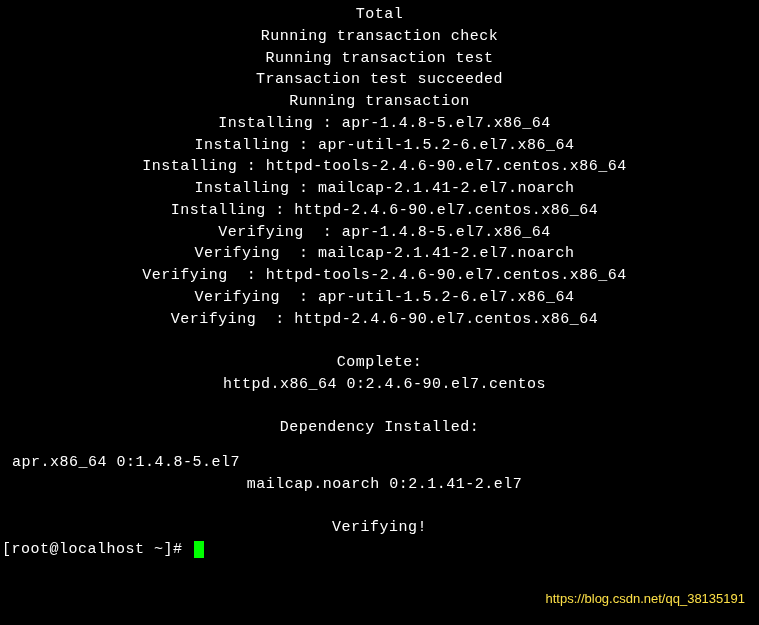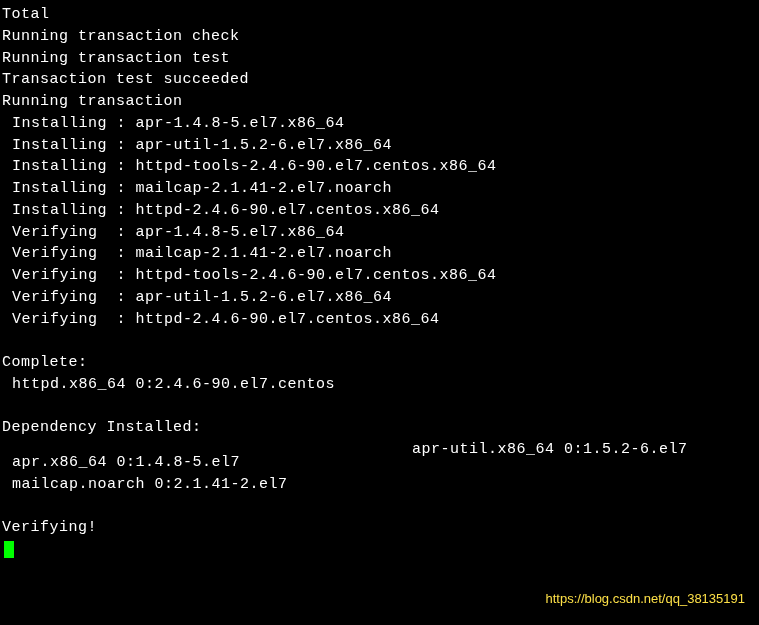--- a/index.html
+++ b/index.html
@@ -15,20 +15,21 @@
       line-height: 1.45;
       padding: 4px 2px;
       width: 759px;
       height: 625px;
       overflow: hidden;
       position: relative;
       letter-spacing: 0.5px;
     }
     .line {
       white-space: pre;
+      text-align: center;
     }
     .indent1 {
       padding-left: 10px;
     }
     .prompt-line {
       white-space: pre;
     }
     .cursor {
       display: inline-block;
       background: #00ff00;
@@ -82,22 +83,21 @@
 <div class="line">&nbsp;</div>
 
 <div class="line">Complete:</div>
 <div class="line indent1">httpd.x86_64 0:2.4.6-90.el7.centos</div>
 
 <div class="line">&nbsp;</div>
 
 <div class="line">Dependency Installed:</div>
 <div class="dep-row">
   <div class="dep-col1">apr.x86_64 0:1.4.8-5.el7</div>
-  <div class="dep-col2">apr-util.x86_64 0:1.5.2-6.el7</div>
 </div>
 <div class="line indent1">mailcap.noarch 0:2.1.41-2.el7</div>
 
 <div class="line">&nbsp;</div>
 
 <div class="line">Verifying!</div>
-<div class="prompt-line"><span class="cursor"></span></div>
+<div class="prompt-line"><span>[root@localhost ~]# </span><span class="cursor"></span></div>
 
 <div class="watermark">https://blog.csdn.net/qq_38135191</div>
 
 </body></html>

